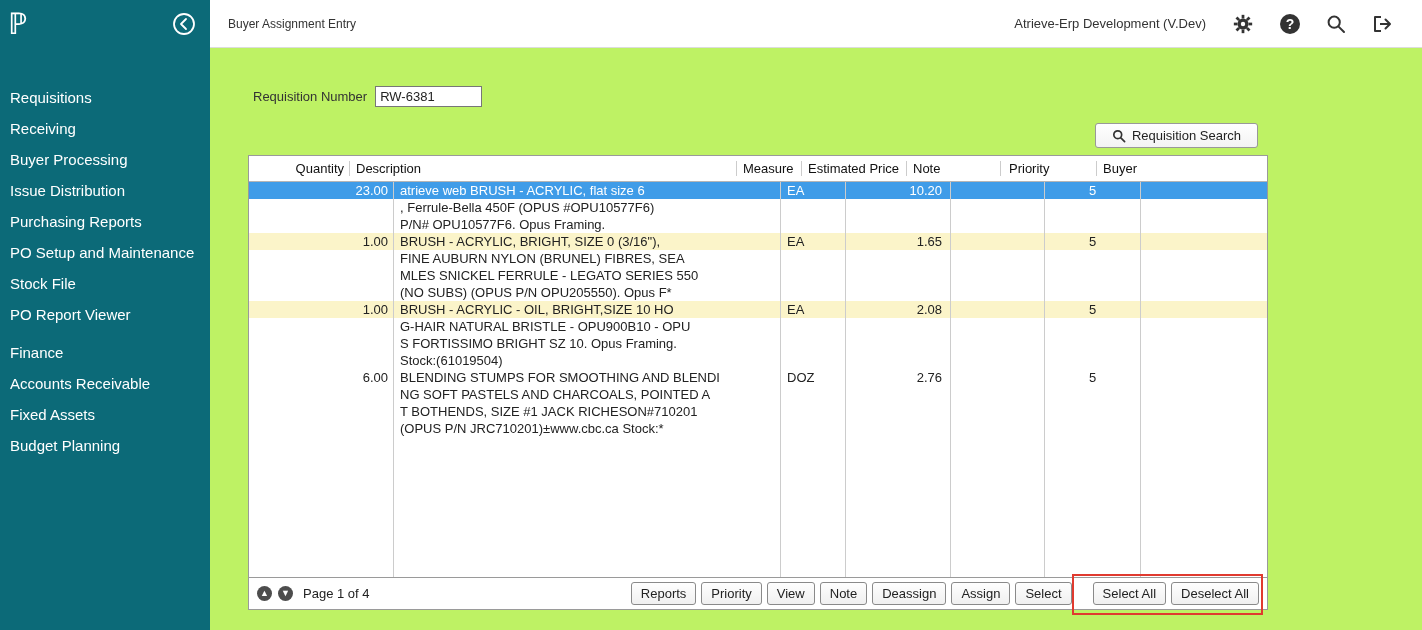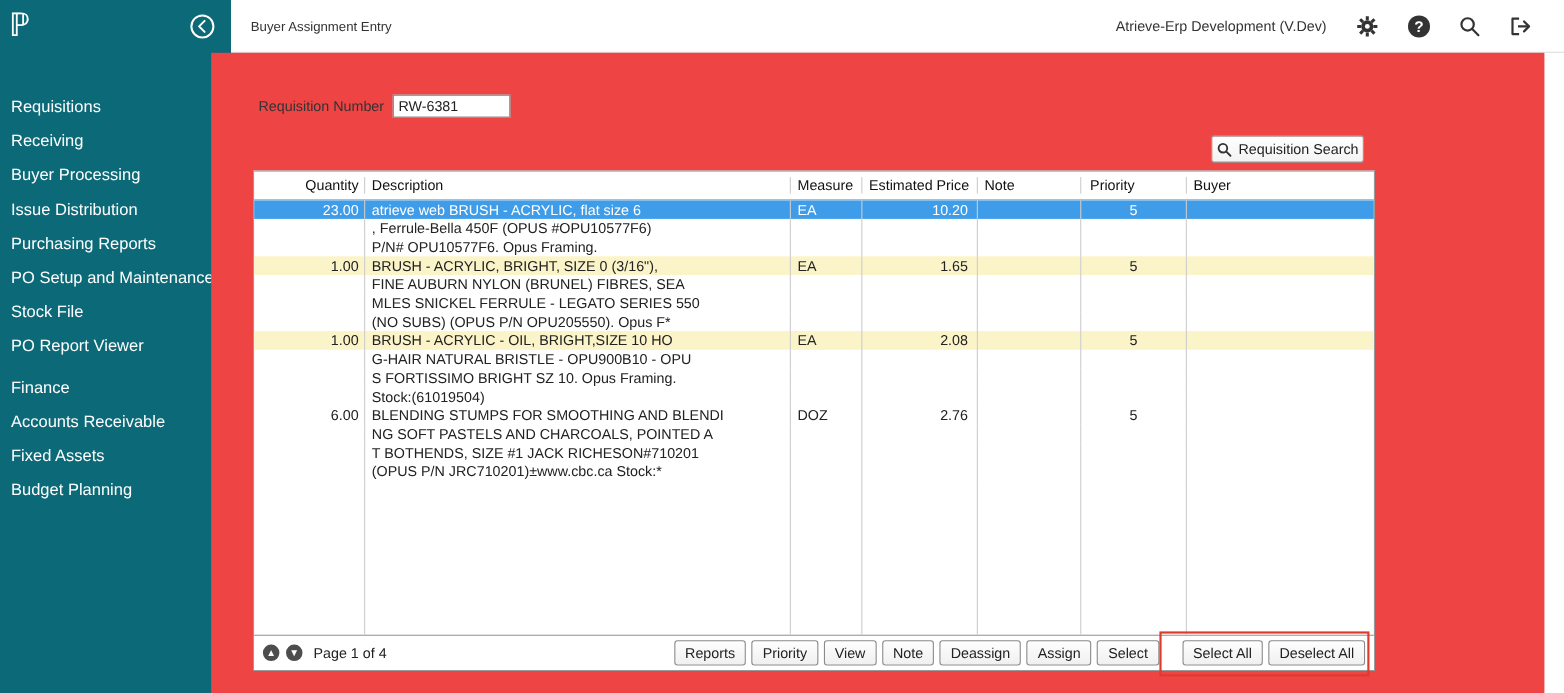--- a/index.html
+++ b/index.html
@@ -26,31 +26,31 @@
 
   
   .topbar{position:absolute;left:210px;top:0;width:1212px;height:48px;background:#fff;border-bottom:1px solid #dcdcdc;display:flex;align-items:center;justify-content:space-between;padding:0 28px 0 18px;}
   .page-title{font-size:12px;color:#333;}
   .topbar-right{display:flex;align-items:center;gap:26px;}
   .env-label{font-size:13px;color:#333;}
   .icon-btn{display:flex;align-items:center;justify-content:center;cursor:pointer;}
   .help-circle{width:20px;height:20px;border-radius:50%;background:#333;color:#fff;font-size:14px;font-weight:bold;display:flex;align-items:center;justify-content:center;}
 
   
-  .main{position:absolute;left:192px;top:48px;width:1212px;height:582px;background:#ef4444;}
+  .main{position:absolute;left:210px;top:48px;width:1212px;height:582px;background:#bef264;}
   .req-row{position:absolute;left:43px;top:38px;display:flex;align-items:center;font-size:13px;color:#333;}
   .req-input{margin-left:8px;width:107px;height:21px;border:1px solid #777;font-size:13px;padding:0 4px;font-family:"Liberation Sans",sans-serif;color:#222;}
-  .req-search-btn{position:absolute;top:75px;right:164px;display:inline-flex;align-items:center;gap:6px;border:1px solid #999;border-radius:3px;background:linear-gradient(#fff,#f3f3f3);padding:4px 4px;font-size:13px;color:#222;cursor:pointer;font-family:"Liberation Sans",sans-serif;}
+  .req-search-btn{position:absolute;top:75px;right:164px;display:inline-flex;align-items:center;gap:6px;border:1px solid #999;border-radius:3px;background:linear-gradient(#fff,#f3f3f3);padding:4px 16px;font-size:13px;color:#222;cursor:pointer;font-family:"Liberation Sans",sans-serif;}
 
   
   .grid{position:absolute;left:38px;top:107px;width:1020px;border:1px solid var(--border-strong);background:#fff;}
   .header-row,.line-row{display:grid;grid-template-columns:100px 387px 65px 105px 94px 96px 1fr;}
   .header-row{height:26px;align-items:center;border-bottom:1px solid #b5b5b5;font-size:13px;color:#111;}
   .tbody{display:flex;flex-direction:column;height:395px;overflow:hidden;}
-  .line-row{min-height:17px;font-size:13px;line-height:17px;}
+  .line-row{min-height:17px;font-size:13px;line-height:17px;padding-left:44px;}
   .line-row.filler{flex:1;}
   .cell{overflow:hidden;white-space:nowrap;}
   .header-row .cell,.line-row .cell{padding-left:6px;}
   .c1,.c2,.c3,.c4,.c5,.c6{border-left:1px solid var(--border-light);}
   .c0{text-align:right;padding-right:5px;}
   .c3{text-align:right;padding-right:8px;}
   .line-row .c5{text-align:center;padding-left:0;}
   .header-row .c5{text-align:left;padding-left:8px;}
   .line-row.selected{background:var(--row-selected);color:#fff;}
   .line-row.yellow{background:var(--row-yellow);}

